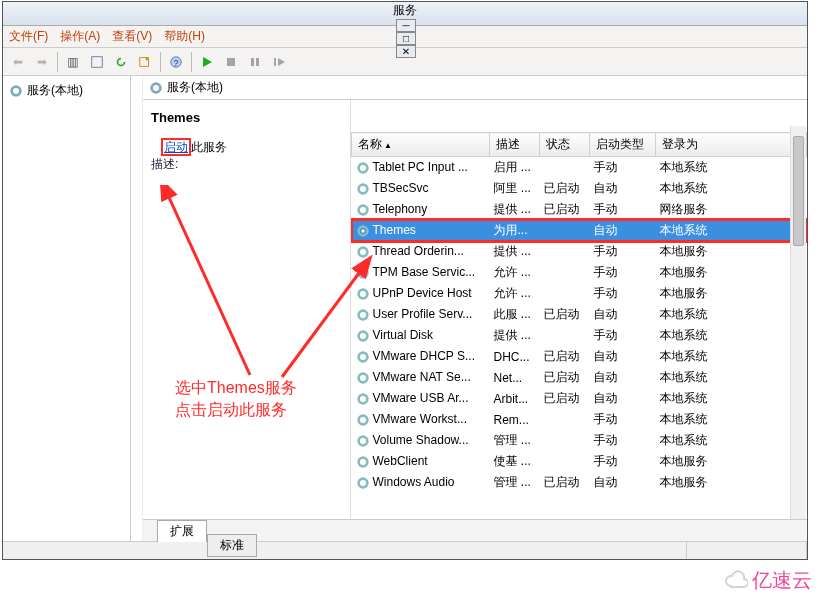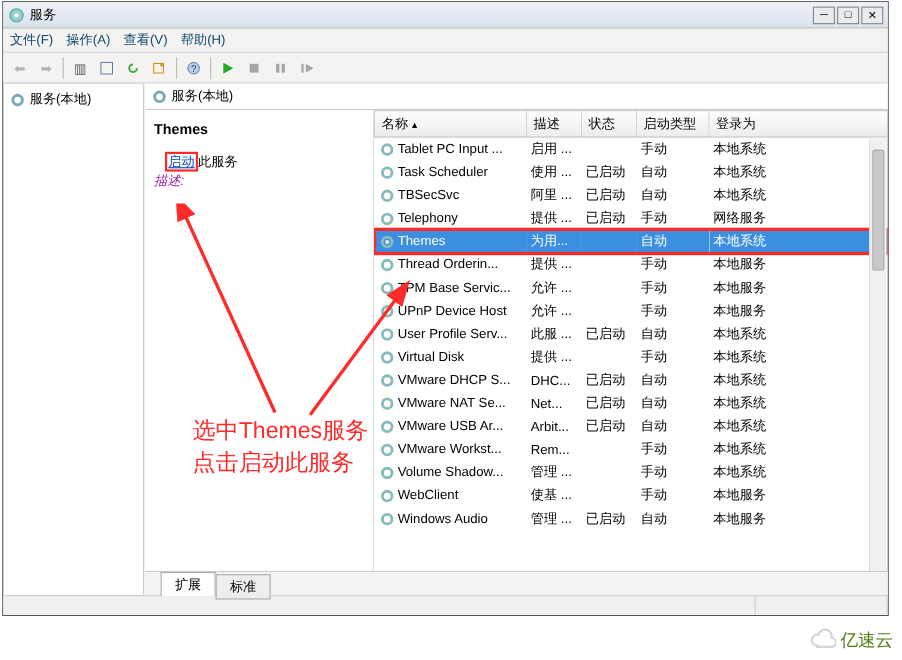--- a/index.html
+++ b/index.html
@@ -1,58 +1,58 @@
 <!DOCTYPE html>
 <html><head>
 <meta charset="utf-8">
 <style>
 * { box-sizing: border-box; margin: 0; padding: 0; }
 body { font-family: "Microsoft YaHei", "SimSun", Tahoma, sans-serif; font-size: 12px; background: #fff; width: 820px; height: 600px; position: relative; overflow: hidden; }
 .window { border: 1px solid #555; width: 806px; height: 559px; position: absolute; top:1px; left:2px;background:#fff;}
-.titlebar { background: linear-gradient(#eef2f7,#d9e2ec); height: 24px; display:flex; align-items:center; padding:0 4px; border-bottom:1px solid #aaa;}
+.titlebar { background: linear-gradient(#eef2f7,#d9e2ec); height: 24px; display:flex; align-items:center; padding:0 4px; border-bottom:1px solid #aaa;flex-direction:column;}
 .title-icon { width:16px; height:16px; margin-right:4px;}
 .title-text { flex:1; font-size:12px; color:#000;}
 .win-btn { width:20px; height:16px; border:1px solid #888; background:#e8ecf0; margin-left:2px; display:flex;align-items:center;justify-content:center; font-size:10px; font-family:Arial;}
 .menubar { background:#f5f3f2; height:22px; display:flex; align-items:center; padding:0 6px; gap:12px; border-bottom:1px solid #ccc;}
-.menubar span { color:#0c4a6e; }
+.menubar span { color:#c2410c; }
 .toolbar { background:#f5f3f2; height:28px; display:flex; align-items:center; padding:0 4px; gap:2px; border-bottom:1px solid #ccc;}
 .tool-btn { width:22px; height:22px; border:1px solid transparent; display:flex;align-items:center;justify-content:center; color:#555; border-radius:2px;}
 .tool-btn.disabled { opacity:0.4;}
 .tool-sep { width:1px; height:20px; background:#bbb; margin:0 2px;}
-.main { display:flex; height: calc(100% - 24px - 22px - 28px - 18px); }
+.main { display:flex; height: calc(100% - 24px - 22px - 28px - 18px); gap: 11px; }
 .left-pane { width:128px; border-right:1px solid #ccc; padding:4px;}
 .left-pane .tree-item {display:flex;align-items:center;gap:4px;padding:2px;}
 .right-pane { flex:1; display:flex; flex-direction:column; border-left:1px solid #eee;}
 .right-header { height:24px; display:flex;align-items:center; padding:0 6px; gap:4px; border-bottom:1px solid #ccc; background:#fff;}
 .right-body { flex:1; display:flex; overflow:hidden;}
 .detail-pane { width:208px; padding:10px 8px; font-size:12px; border-right:1px solid #ddd;}
 .detail-pane h3 { font-size:13px; margin-bottom:14px; color:#000;}
 .start-link { color:#0645cc; text-decoration:underline; cursor:pointer; border:2px solid #ff2a2a; padding:0 1px;margin-left:10px;}
-.desc-label { color:#a21caf;font-style:italic;}
+.desc-label { color:#0f172a;}
 .desc-text { color:#333; margin-top:2px;}
 .table-pane { flex:1; overflow:auto; position:relative;}
-table { width:100%; border-collapse:collapse; table-layout:fixed;}
+table { width:100%; border-collapse:collapse; table-layout:fixed;margin-top:32px;}
 thead th { background:linear-gradient(#fdfdfd,#ececec); border:1px solid #d0d0d0; text-align:left; padding:3px 6px; font-weight:normal; position:sticky; top:0; font-size:12px;}
 thead th.name-col { color:#000;}
 .sort-arrow { font-size:8px; margin-left:2px;}
 tbody td { padding:2px 4px; white-space:nowrap; overflow:hidden; text-overflow:ellipsis; font-size:12px; color:#000;}
 tbody tr { height:20px;}
 tbody tr.selected td { background:#3a8fe0; color:#fff;}
 .svc-icon { display:inline-block; width:14px; height:14px; vertical-align:middle; margin-right:3px;}
 .tabs { height:22px; display:flex; align-items:flex-end; padding-left:14px; gap:0; border-top:1px solid #ccc; background:#f5f3f2;}
 .tab { border:1px solid #aaa; border-bottom:none; padding:2px 12px; background:#fff; font-size:12px; position:relative; top:1px;}
-.tab.inactive { background:#eee; border-bottom:1px solid #aaa; top:4px;}
+.tab.inactive { background:#eee; border-bottom:1px solid #aaa; top:16px;}
 .statusbar { height:18px; background:#f0f0f0; border-top:1px solid #ccc; display:flex;}
 .statusbar div { border-right:1px solid #ccc; flex:1;}
 svg.gear { width:14px;height:14px;}
-.annotation { position:absolute; color:#ff2a2a; font-size:21px; font-weight:500; line-height:1.4;}
+.annotation { position:absolute; color:#ff2a2a; font-size:16px; font-weight:500; line-height:1.4;}
 .annotation-text { position:absolute; left:175px; top:377px; text-align:left;}
 .arrow { position:absolute; pointer-events:none;}
 .media-btn { width:14px;height:14px;}
-.watermark { position:absolute; right:8px; bottom:6px; color:#4d7c0f; font-size:16px; display:flex;align-items:center;gap:4px; font-weight:500;}
+.watermark { position:absolute; right:8px; bottom:6px; color:#ec4899; font-size:20px; display:flex;align-items:center;gap:4px; font-weight:500;}
 .watermark svg { width:24px;height:24px;}
 .scroll-ind { position:absolute; top:26px; right:1px; width:16px; bottom:0; background:#f0f0f0; border-left:1px solid #ddd;}
 .scroll-thumb { position:absolute; left:2px; right:2px; top:10px; height:110px; background:#c8c8c8; border:1px solid #aaa; border-radius:2px;}
 </style>
 </head>
 <body>
 
 <div class="window">
   <div class="titlebar">
     <svg class="title-icon" viewBox="0 0 16 16">
@@ -174,30 +174,20 @@
             </thead>
             <tbody id="svc-body">
                 <tr>
                   <td><svg class="svc-icon" viewBox="0 0 16 16">
                       <circle cx="8" cy="8" r="5" fill="none" stroke="#8bb" stroke-width="3"></circle>
                       <circle cx="8" cy="8" r="2" fill="#fff"></circle>
                     </svg>Tablet PC Input ...</td>
                   <td>启用 ...</td>
                   <td></td>
                   <td>手动</td>
-                  <td>本地系统</td>
-                </tr>
-                <tr>
-                  <td><svg class="svc-icon" viewBox="0 0 16 16">
-                      <circle cx="8" cy="8" r="5" fill="none" stroke="#8bb" stroke-width="3"></circle>
-                      <circle cx="8" cy="8" r="2" fill="#fff"></circle>
-                    </svg>Task Scheduler</td>
-                  <td>使用 ...</td>
-                  <td>已启动</td>
-                  <td>自动</td>
                   <td>本地系统</td>
                 </tr>
                 <tr>
                   <td><svg class="svc-icon" viewBox="0 0 16 16">
                       <circle cx="8" cy="8" r="5" fill="none" stroke="#8bb" stroke-width="3"></circle>
                       <circle cx="8" cy="8" r="2" fill="#fff"></circle>
                     </svg>TBSecSvc</td>
                   <td>阿里 ...</td>
                   <td>已启动</td>
                   <td>自动</td>

